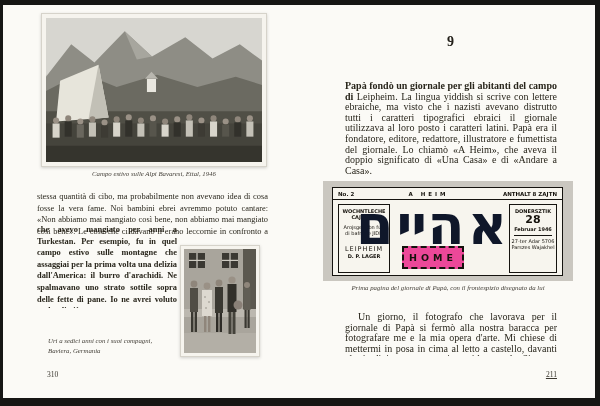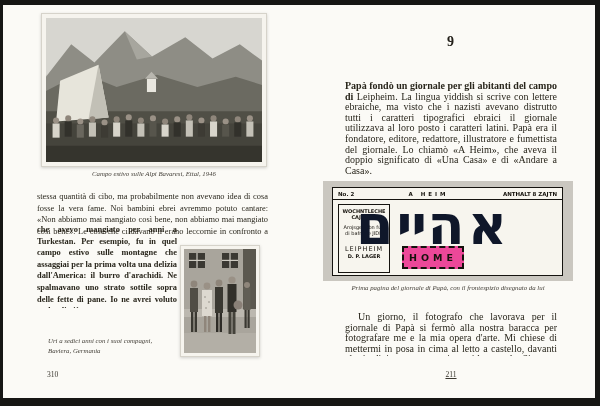--- a/index.html
+++ b/index.html
@@ -182,22 +182,30 @@
           <div class="gap"></div>
           <div class="t5">Arojsgegebn fun</div>
           <div class="t5">di bafrajte JIDN</div>
           <div class="t5">in</div>
           <div class="gap"></div>
           <div class="t65b">LEIPHEIM</div>
           <div class="t5b">D. P. LAGER</div>
         </div>
         <div class="hebrew">אהײם</div>
         <div class="home-box">HOME</div>
+        <div class="mbox mbox-right">
+          <div class="t5b">DONERSZTIK</div>
+          <div class="t11b">28</div>
+          <div class="t5b">Februar 1946</div>
+          <div class="mrule"></div>
+          <div class="t5">27-ter Adar 5706</div>
+          <div class="t5">Parszes Wajakhel</div>
+        </div>
       </div>
     </div>
   </div>
 
   <div class="abs caption center" style="left:333px;top:283px;width:230px;">Prima pagina del giornale di Papà, con il frontespizio disegnato da lui</div>
 
   <div class="abs body-text-r indent" style="left:345px;top:312px;width:212px;height:44px;overflow:hidden;">Un giorno, il fotografo che lavorava per il giornale di Papà si fermò alla nostra baracca per fotografare me e la mia opera d'arte. Mi chiese di mettermi in posa in cima al letto a castello, davanti al mio dipinto, come se ci stessi lavorando. Siccome non avevo una vera</div>
 
-  <div class="abs pagenum" style="left:345px;top:370px;width:212px;text-align:center;text-decoration:underline;">211</div>
+  <div class="abs pagenum" style="left:345px;top:370px;width:212px;text-align:right;text-decoration:underline;">211</div>
 </div>
 
 </body></html>

